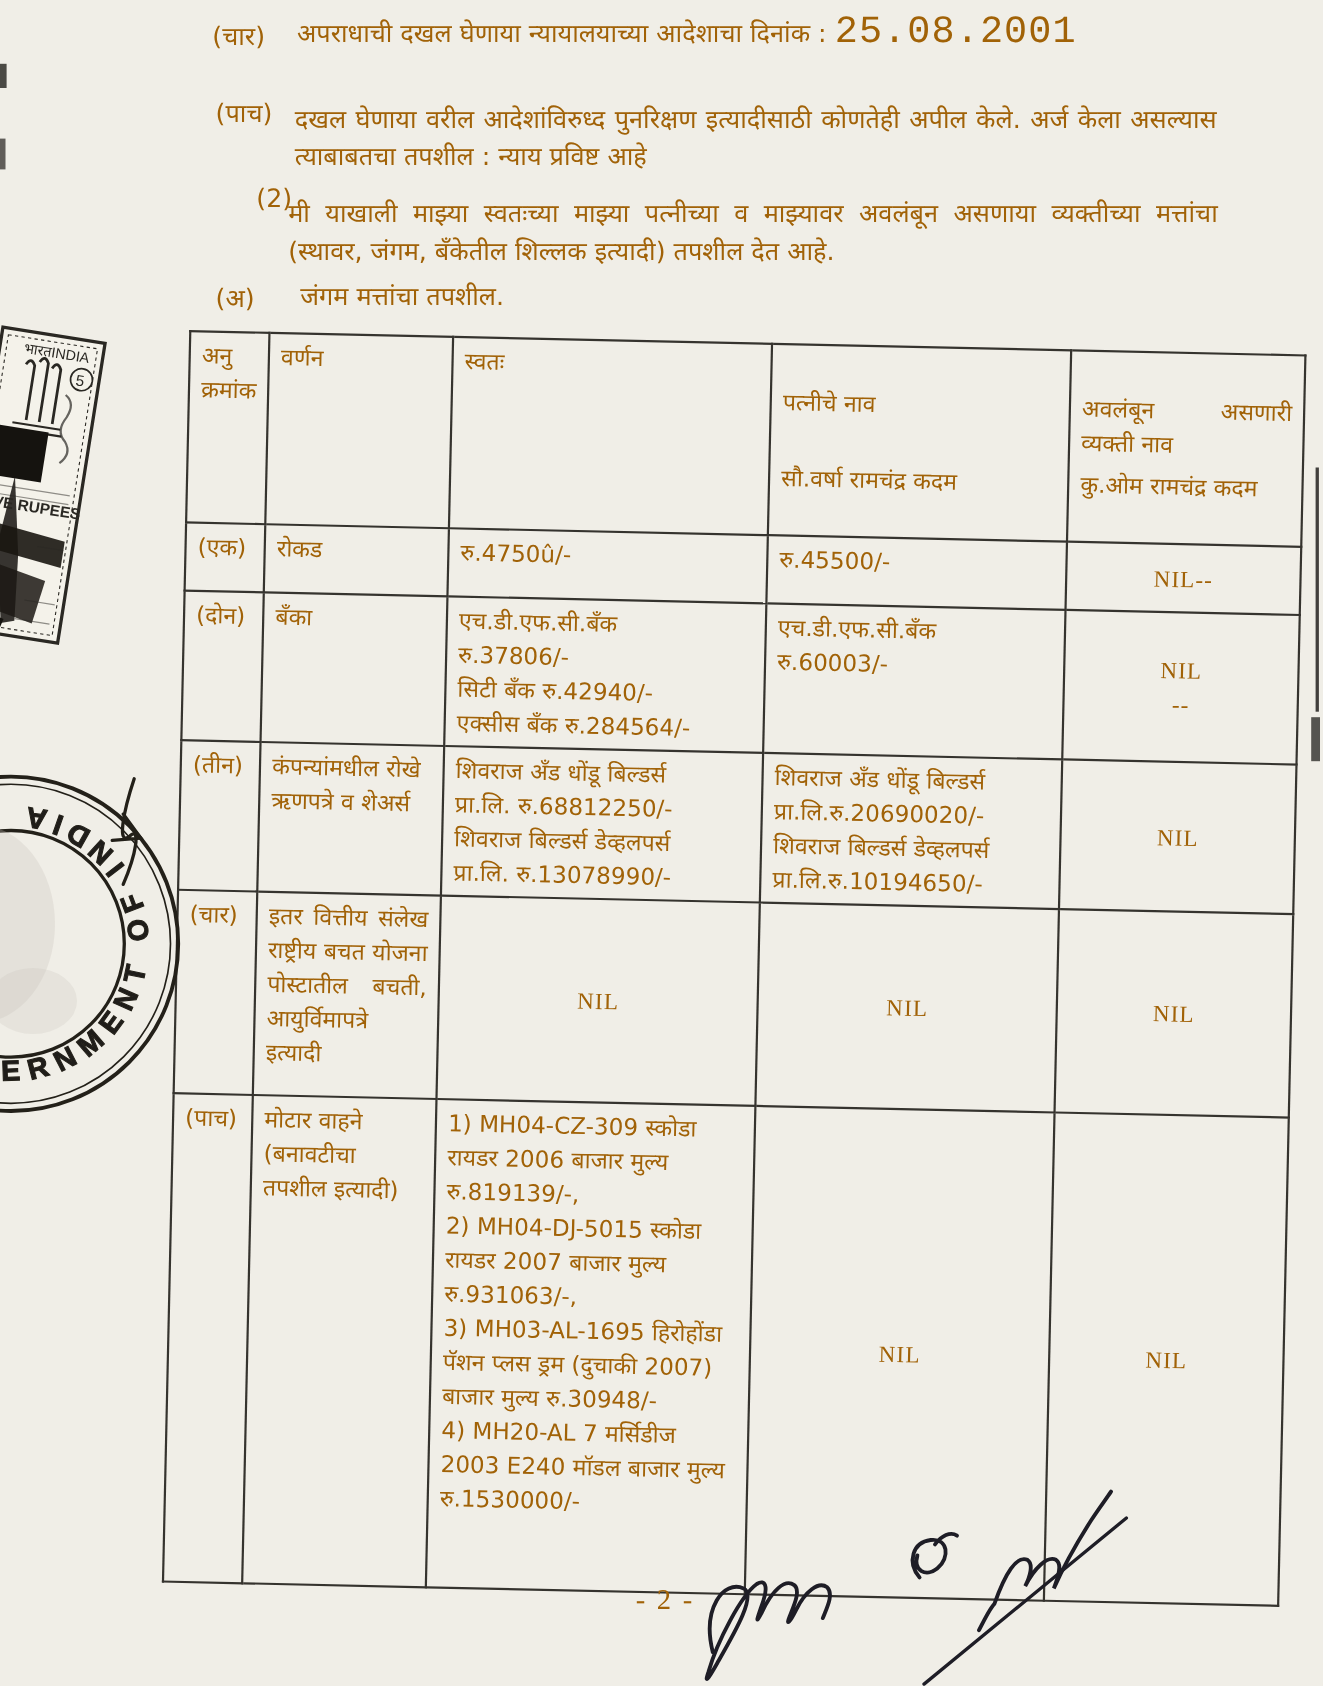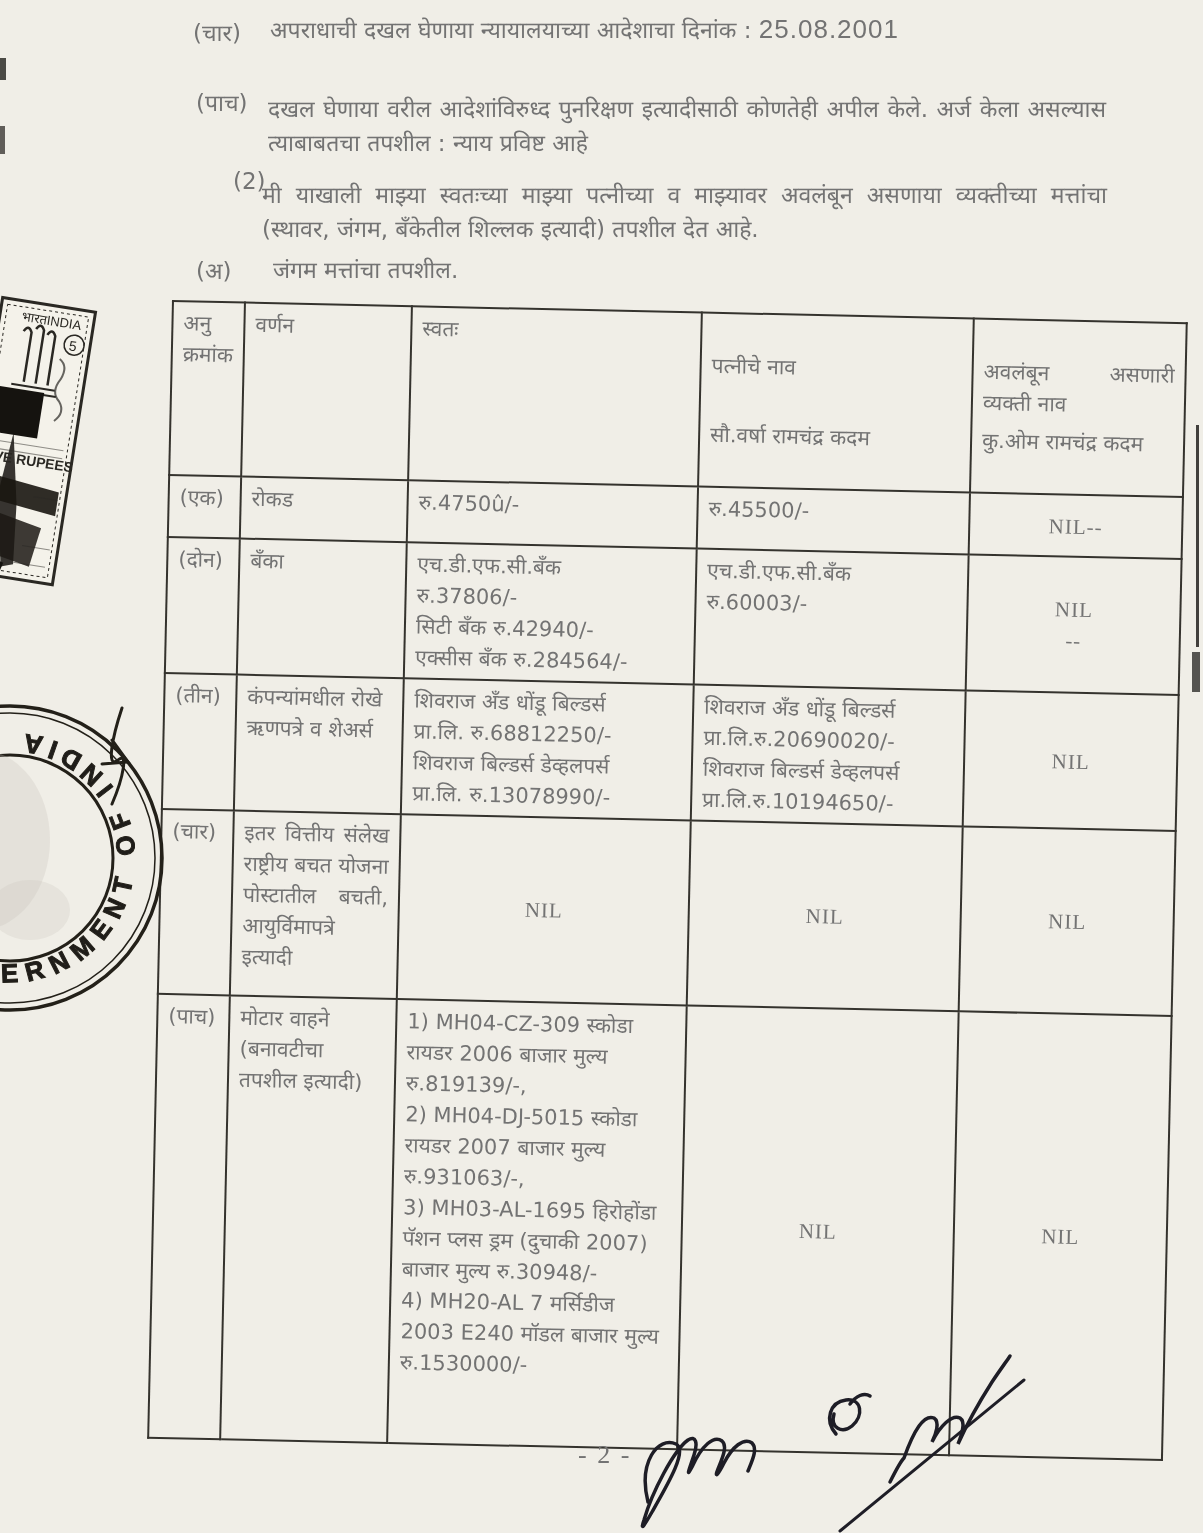--- a/index.html
+++ b/index.html
@@ -2,26 +2,26 @@
 <html><head>
 <meta charset="utf-8">
 <style>
   html,body{margin:0;padding:0;background:#d8d6d0;}
   .page{
     position:relative; width:1203px; height:1533px;
     background:linear-gradient(115deg,#f1efe9 0%,#efede6 55%,#ecead2e 100%);
     background-color:#f0eee7;
     overflow:hidden;
     font-family:"DejaVu Sans",sans-serif;
-    color:#737373;
+    color:#a16207;
   }
   .intro-label{position:absolute;font-size:23px;white-space:nowrap;}
   .intro-text{position:absolute;font-size:23px;line-height:34px;text-align:justify;}
   .nowrap{white-space:nowrap;text-align:left;}
-  .date-num{font-family:Liberation Sans, sans-serif;font-size:26px;letter-spacing:1px;}
+  .date-num{font-family:Liberation Mono, monospace;font-size:35px;letter-spacing:1px;}
   .asset-table{
     position:absolute;left:172px;top:300px;width:1014px;
     border-collapse:collapse;table-layout:fixed;
     transform:rotate(1.25deg);transform-origin:0 0;
   }
   .asset-table td{
     border:2px solid #35332e;
     vertical-align:top;
     padding:6px 10px 4px 10px;
     font-size:21px;line-height:31px;

